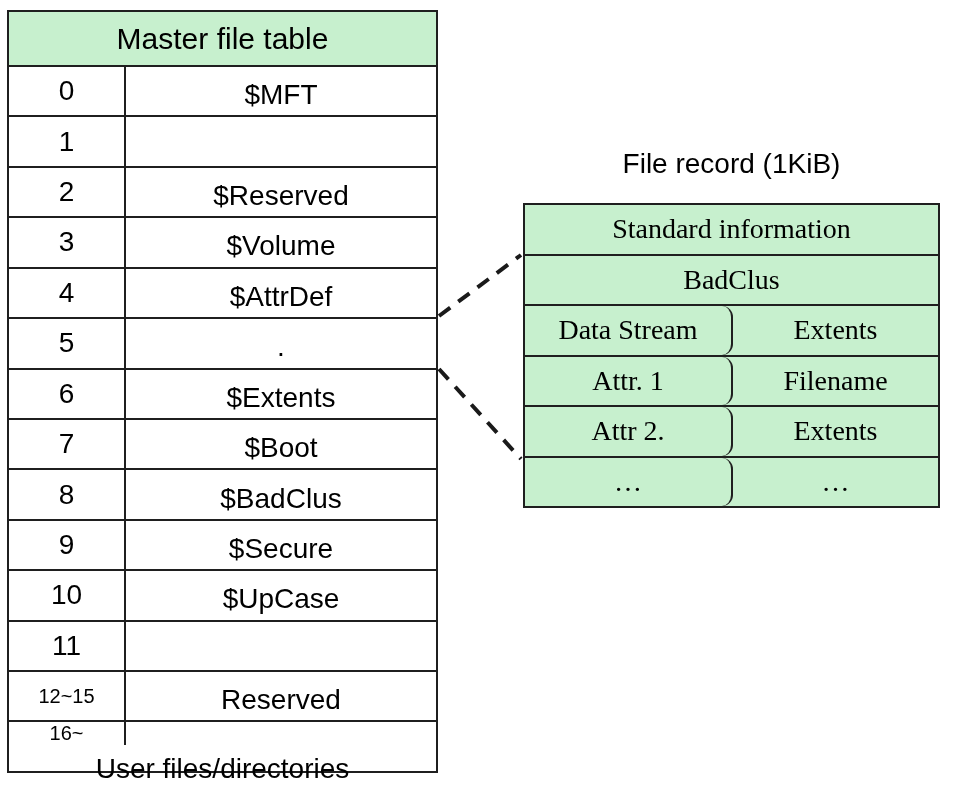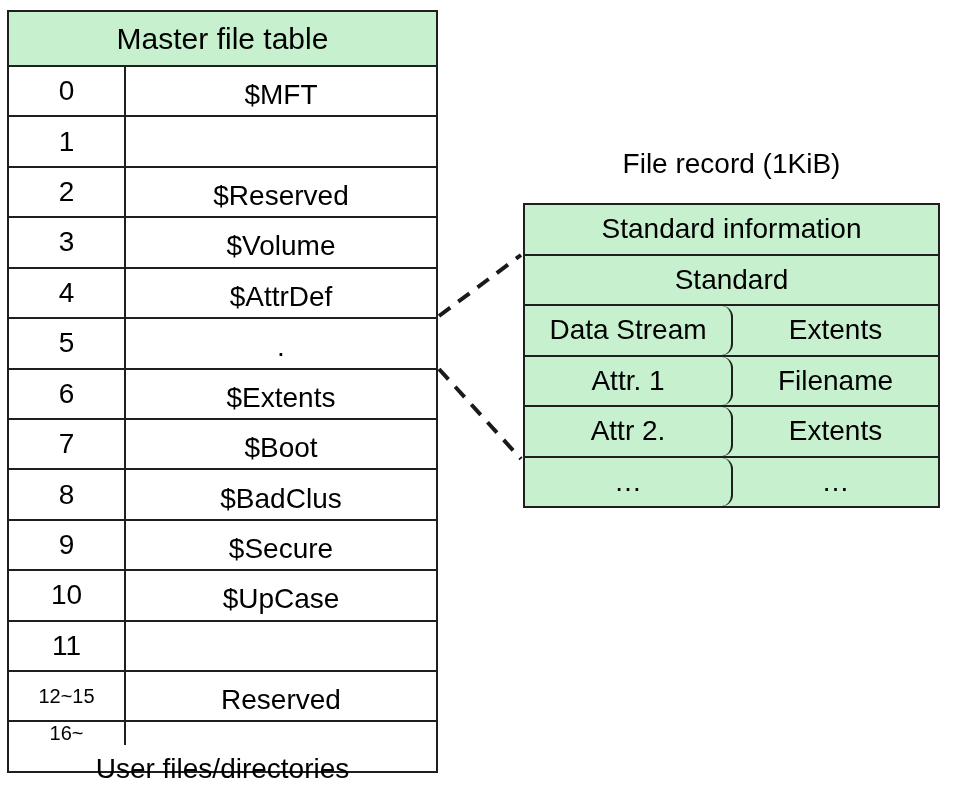--- a/index.html
+++ b/index.html
@@ -85,20 +85,21 @@
     box-sizing: border-box;
     display: flex;
     flex-direction: column;
   }
   .frow {
     flex: 1 1 0;
     display: flex;
     background: #c7f0ce;
     border-bottom: 2px solid #1f1f1f;
     min-height: 0;
+    font-family: Liberation Serif, serif;
   }
   .frow:last-child { border-bottom: none; }
   .fcell {
     flex: 1 1 auto;
     display: flex;
     align-items: center;
     justify-content: center;
     font-size: 28px;
   }
   .fcell.left-col {
@@ -180,21 +181,21 @@
     </div>
   </div>
 
   <div class="fr-title">File record (1KiB)</div>
 
   <div class="fr">
     <div class="frow">
       <div class="fcell">Standard information</div>
     </div>
     <div class="frow">
-      <div class="fcell">Standard</div>
+      <div class="fcell">BadClus</div>
     </div>
     <div class="frow">
       <div class="fcell left-col">Data Stream</div>
       <div class="fcell">Extents</div>
     </div>
     <div class="frow">
       <div class="fcell left-col">Attr. 1</div>
       <div class="fcell">Filename</div>
     </div>
     <div class="frow">

